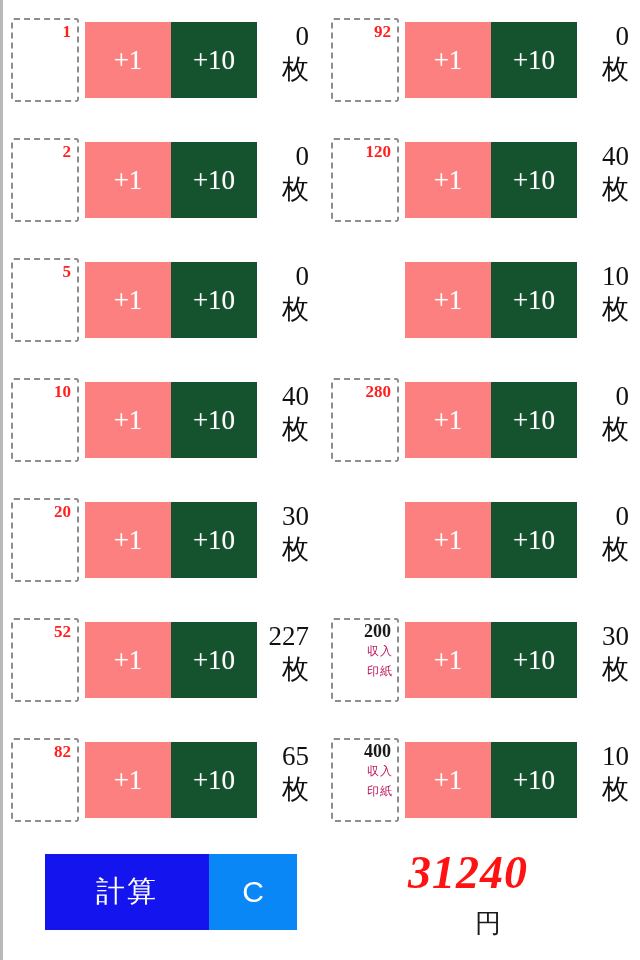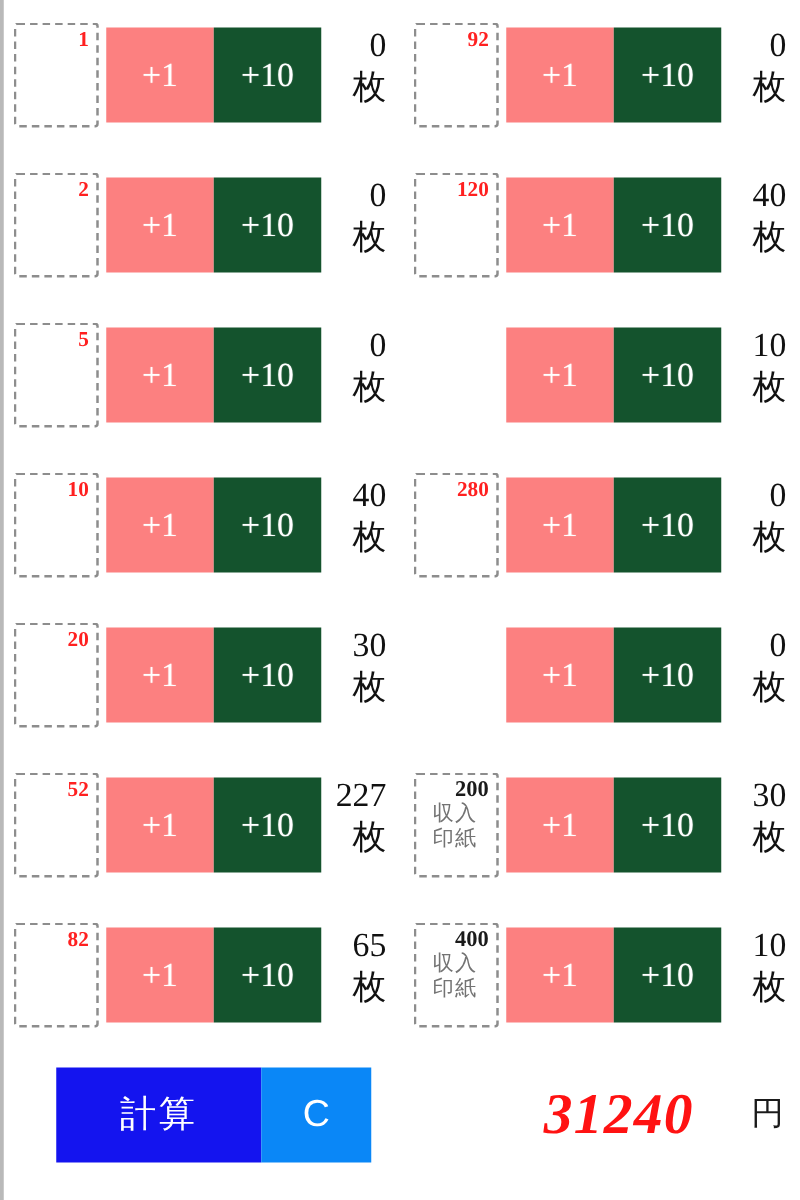--- a/index.html
+++ b/index.html
@@ -72,25 +72,25 @@
     line-height: 19px;
     color: #ff2020;
     padding-right: 2px;
   }
   .stamp.revenue .stamp-value {
     color: #1a1a1a;
     font-size: 18px;
   }
   .stamp-sub {
     width: 100%;
-    text-align: center;
+    text-align: right;
     font-family: "DejaVu Sans", sans-serif;
-    font-size: 17px;
+    font-size: 12px;
     line-height: 20px;
-    color: #737373;
+    color: #be185d;
     letter-spacing: 1px;
   }
 
   
   .btns {
     position: absolute;
     left: 82px;
     top: 22px;
     width: 172px;
     height: 76px;
@@ -175,21 +175,22 @@
     user-select: none;
   }
   .total {
     position: absolute;
     left: 300px;
     top: 8px;
     width: 330px;
     height: 86px;
     display: flex;
     align-items: center;
-    justify-content: flex-end;
+    justify-content: space-between;
+    flex-direction: column;
   }
   .total-value {
     color: #ff1212;
     font-family: "Liberation Serif", "DejaVu Serif", serif;
     font-style: italic;
     font-weight: bold;
     font-size: 46px;
     line-height: 50px;
     letter-spacing: 1px;
   }

